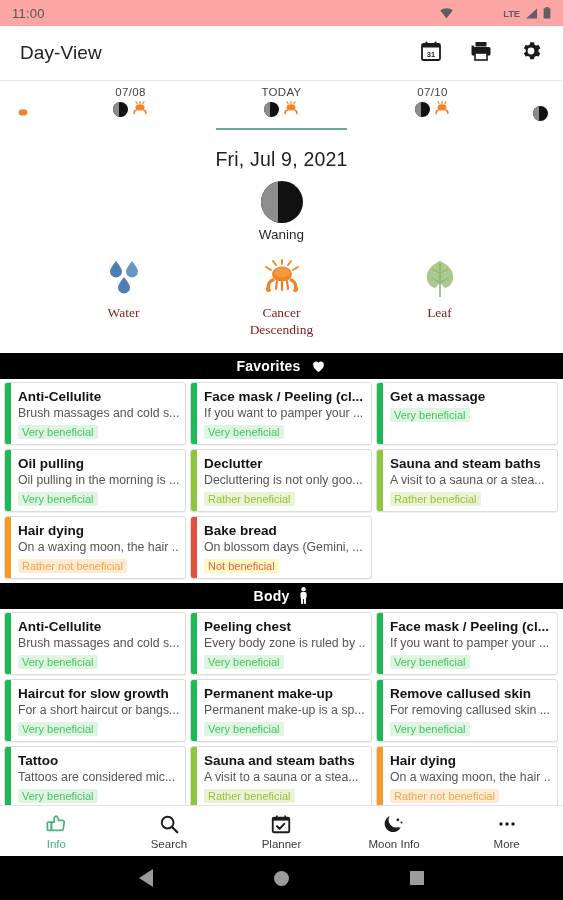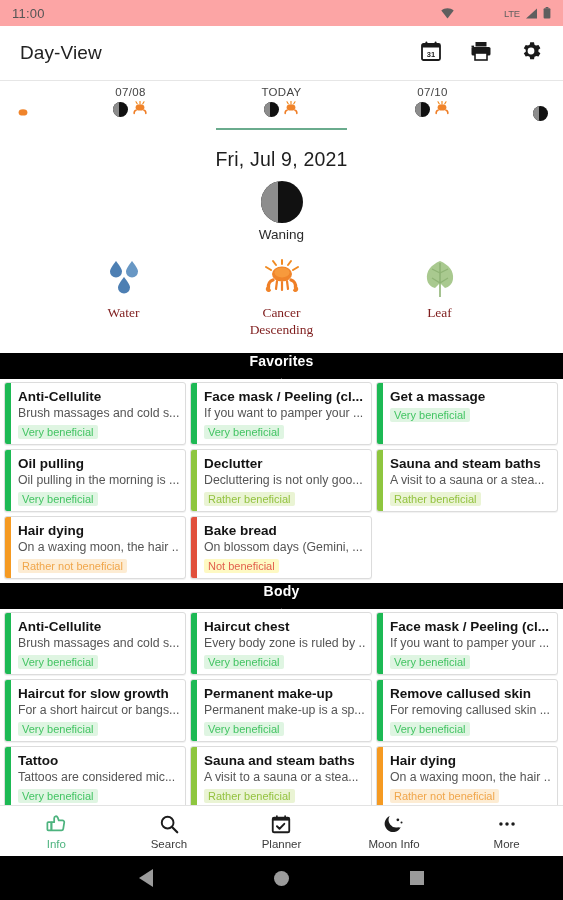--- a/index.html
+++ b/index.html
@@ -13,21 +13,21 @@
 
   
   .statusbar{
     height:26px; display:flex; align-items:center;
     justify-content:space-between; padding:0 12px;
     font-size:12.5px; color:#5f5f5f; background:#fca5a5;
   }
   .statusbar .clock{ font-size:13px; color:#555; letter-spacing:.2px; }
   .sb-right{ display:flex; align-items:center; gap:5px; }
   .sb-right svg{ display:block; }
-  .lte{ font-size:9.5px; font-weight:400; color:#5f5f5f; letter-spacing:-.2px;margin-left:45px;}
+  .lte{ font-size:9.5px; font-weight:700; color:#5f5f5f; letter-spacing:-.2px;margin-left:45px;}
 
   
   .appbar{
     height:54px; display:flex; align-items:center;
     padding:0 20px; background:#fff;
   }
   .appbar .title{ font-size:19px; color:#222; flex:1; letter-spacing:.1px; }
   .appbar-actions{ display:flex; align-items:center; gap:26px; }
   .appbar-actions .ic{ cursor:pointer; display:block; }
 
@@ -75,21 +75,21 @@
     gap:46px; margin-top:16px; padding-bottom:8px;
   }
   .el{ width:112px; text-align:center; }
   .el .glyph{ height:42px; display:flex; align-items:center; justify-content:center; }
   .el .elabel{ font-size:13.5px; color:#7f1d1d; line-height:1.28; margin-top:4px;font-family:Liberation Serif, serif; }
 
   
   .sechead{
     background:#000; color:#fff; height:26px;
     display:flex; align-items:center; justify-content:center; gap:9px;
-    font-size:14px; font-weight:bold; letter-spacing:.2px;flex-direction:column;
+    font-size:14px; font-weight:bold; letter-spacing:.2px;
   }
   .sechead svg{ display:block; }
 
   
   .grid{
     display:flex; flex-wrap:wrap; align-content:flex-start;
     padding:3px 0 0 0; background:#fff;
   }
   .card{
     width:182px; height:63px; margin:0 0 4px 4px;
@@ -364,21 +364,21 @@
       </svg>
     </div>
     <div class="scrollclip">
       <div class="grid">
         <div class="card">
           <span class="bar" style="background:#1db954"></span>
           <span class="body"><span class="ctitle">Anti-Cellulite</span><span class="cdesc" style="display:block">Brush massages and cold s...</span><span class="badge" style="background:#dff5e2;color:#43c463">Very beneficial</span></span>
         </div>
         <div class="card">
           <span class="bar" style="background:#1db954"></span>
-          <span class="body"><span class="ctitle">Haircut chest</span><span class="cdesc" style="display:block">Every body zone is ruled by ...</span><span class="badge" style="background:#dff5e2;color:#43c463">Very beneficial</span></span>
+          <span class="body"><span class="ctitle">Peeling chest</span><span class="cdesc" style="display:block">Every body zone is ruled by ...</span><span class="badge" style="background:#dff5e2;color:#43c463">Very beneficial</span></span>
         </div>
         <div class="card">
           <span class="bar" style="background:#1db954"></span>
           <span class="body"><span class="ctitle">Face mask / Peeling (cl...</span><span class="cdesc" style="display:block">If you want to pamper your ...</span><span class="badge" style="background:#dff5e2;color:#43c463">Very beneficial</span></span>
         </div>
         <div class="card">
           <span class="bar" style="background:#1db954"></span>
           <span class="body"><span class="ctitle">Haircut for slow growth</span><span class="cdesc" style="display:block">For a short haircut or bangs...</span><span class="badge" style="background:#dff5e2;color:#43c463">Very beneficial</span></span>
         </div>
         <div class="card">

